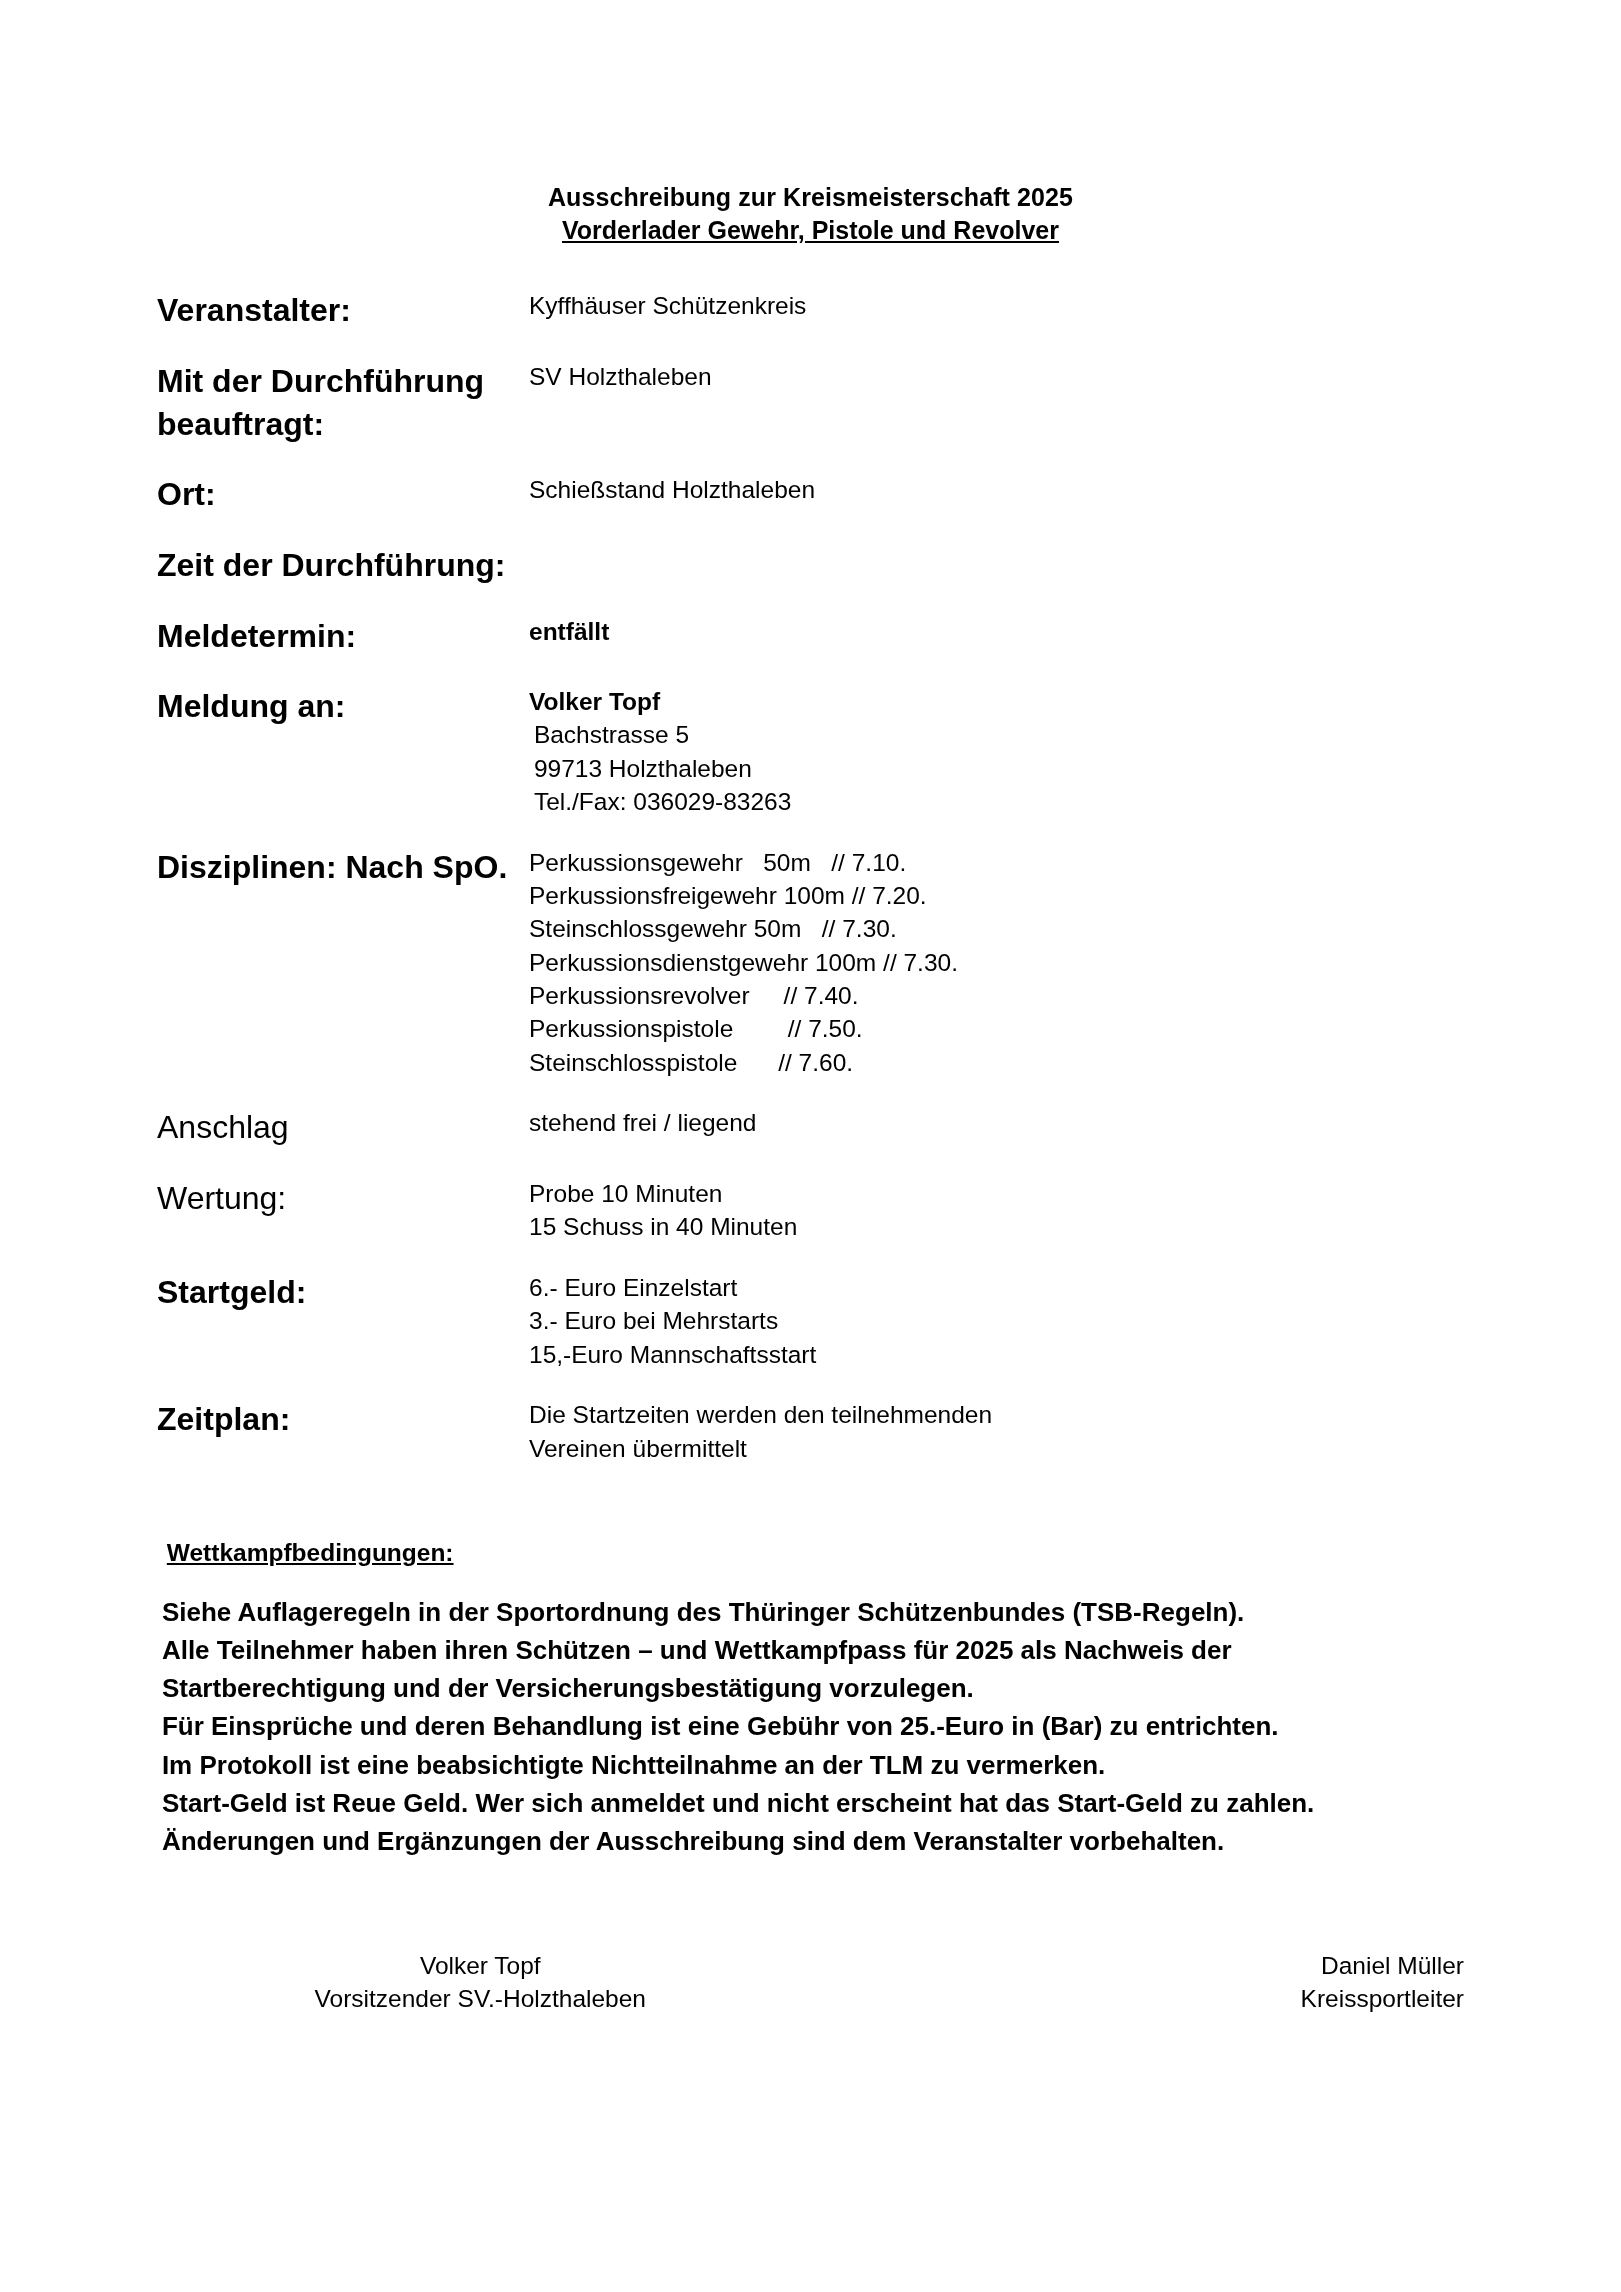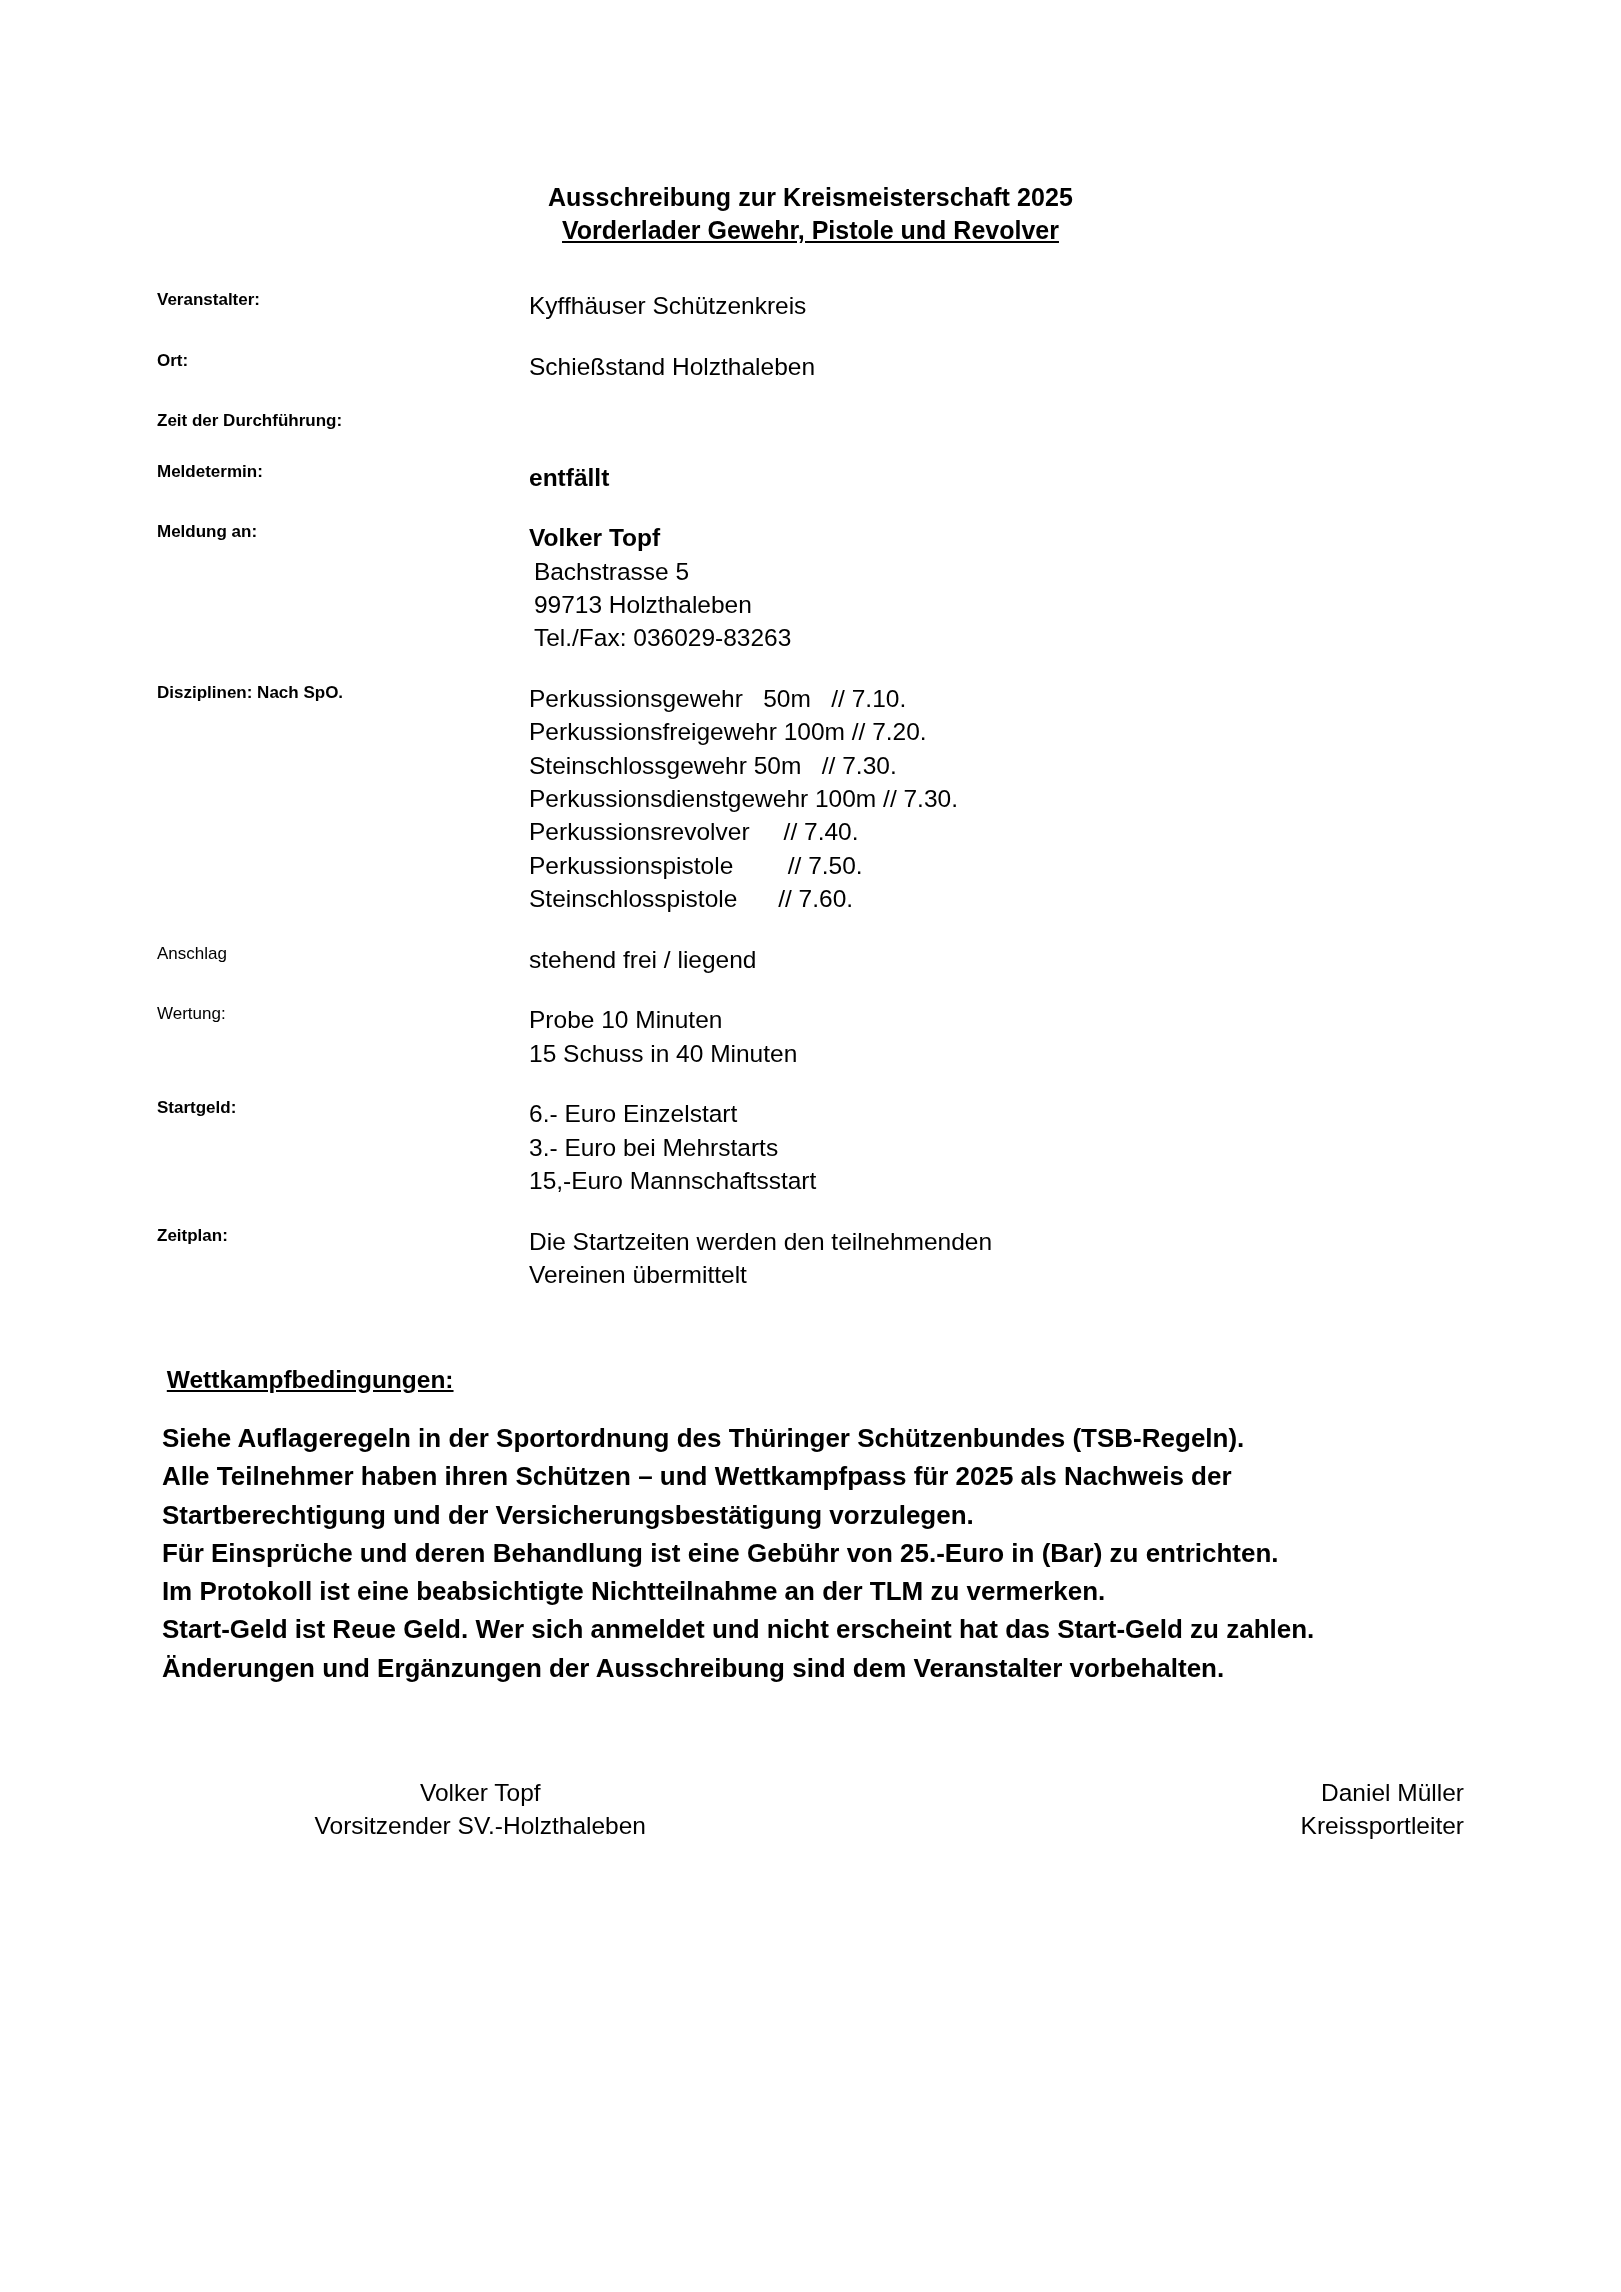--- a/index.html
+++ b/index.html
@@ -32,21 +32,21 @@
   .title-line2 { text-decoration: underline; }
 
   .row {
     display: flex;
     align-items: flex-start;
     margin-bottom: 27.4px;
   }
   .row .label {
     width: 372px;
     flex: 0 0 372px;
-    font-size: 17px;
+    font-size: 32px;
     line-height: 1.35;
   }
   .row .value {
     flex: 1 1 auto;
     font-size: 24.5px;
     line-height: 1.36;
   }
   .b { font-weight: bold; }
   .value .sub {
     padding-left: 4.9px;
@@ -96,20 +96,26 @@
   <div class="title-block">
     <div class="title-line1">Ausschreibung zur Kreismeisterschaft 2025</div>
     <div class="title-line2">Vorderlader Gewehr, Pistole und Revolver</div>
   </div>
 
   <div id="rows">
       <div class="row">
         <div class="label b">Veranstalter:</div>
         <div class="value">
           <div><div>Kyffhäuser Schützenkreis</div></div>
+        </div>
+      </div>
+      <div class="row">
+        <div class="label b">Mit der Durchführung beauftragt:</div>
+        <div class="value">
+          <div><div>SV Holzthaleben</div></div>
         </div>
       </div>
       <div class="row">
         <div class="label b">Ort:</div>
         <div class="value">
           <div><div>Schießstand Holzthaleben</div></div>
         </div>
       </div>
       <div class="row">
         <div class="label b">Zeit der Durchführung:</div>

